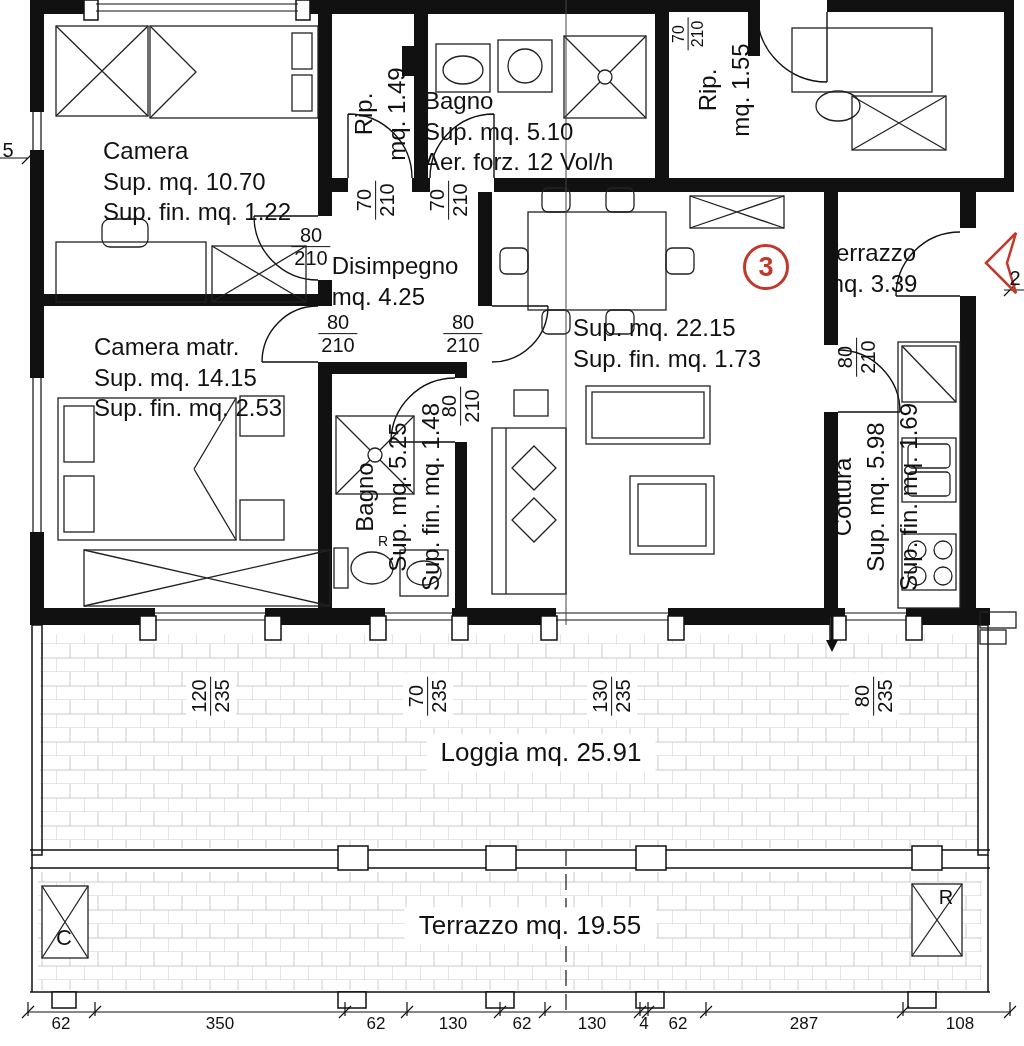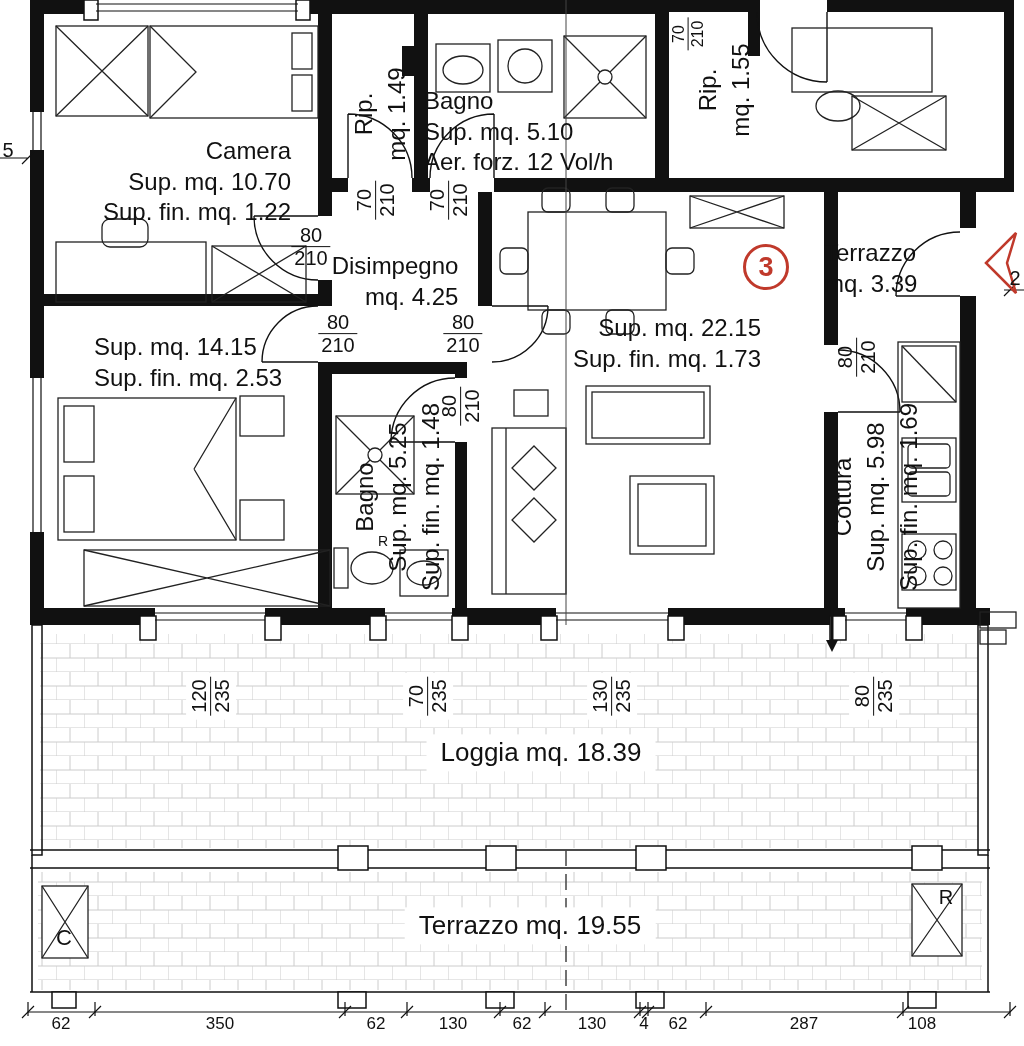--- a/index.html
+++ b/index.html
@@ -1,19 +1,19 @@
 <!DOCTYPE html>
 <html><head>
 <meta charset="utf-8">
 <style>
   html,body{margin:0;padding:0;background:#fff;}
   .stage{position:relative;width:1024px;height:1046px;background:#fff;overflow:hidden;
          font-family:"Liberation Sans",sans-serif;color:#111;}
   .stage svg{position:absolute;left:0;top:0;}
-  .lbl{position:absolute;transform:translate(-50%,-50%);text-align:right;
+  .lbl{position:absolute;transform:translate(-50%,-50%);text-align:left;
        font-size:24px;line-height:1.28;white-space:nowrap;}
   .tl{transform:none;text-align:left;}
   .vlbl{position:absolute;transform:translate(-50%,-50%) rotate(-90deg);text-align:center;
         font-size:24px;line-height:1.38;white-space:nowrap;}
   .chip{background:#fff;padding:2px 14px;font-size:26px;}
   .dim{position:absolute;transform:translate(-50%,-50%);text-align:center;
        font-size:20px;line-height:1.12;white-space:nowrap;}
   .dim .num{display:block;padding:0 3px;}
   .dim .num:first-child{border-bottom:1.5px solid #111;}
   .dim.rot{transform:translate(-50%,-50%) rotate(-90deg);}
@@ -289,38 +289,39 @@
     <div>Sup. mq. 22.15</div>
     <div>Sup. fin. mq. 1.73</div>
   </div>
 
   <div class="lbl tl" style="left:824px;top:238px">
     <div>Terrazzo</div>
     <div>mq. 3.39</div>
   </div>
 
   <div class="lbl tl" style="left:94px;top:332px">
+    <div>Camera matr.</div>
     <div>Sup. mq. 14.15</div>
     <div>Sup. fin. mq. 2.53</div>
   </div>
 
   <div class="vlbl" style="left:398px;top:497px">
     <div>Bagno</div>
     <div>Sup. mq. 5.25</div>
     <div>Sup. fin. mq. 1.48</div>
   </div>
 
   <div class="vlbl" style="left:876px;top:497px">
     <div>Cottura</div>
     <div>Sup. mq. 5.98</div>
     <div>Sup. fin. mq. 1.69</div>
   </div>
 
   <div class="lbl chip" style="left:541px;top:753px">
-    <div>Loggia mq. 18.39</div>
+    <div>Loggia mq. 25.91</div>
   </div>
 
   <div class="lbl chip" style="left:530px;top:926px">
     <div>Terrazzo mq. 19.55</div>
   </div>
 
   <div class="badge">
     <span>3</span>
   </div>
 
@@ -376,21 +377,21 @@
 
   <span class="bdim" style="left:61px">62</span>
   <span class="bdim" style="left:220px">350</span>
   <span class="bdim" style="left:376px">62</span>
   <span class="bdim" style="left:453px">130</span>
   <span class="bdim" style="left:522px">62</span>
   <span class="bdim" style="left:592px">130</span>
   <span class="bdim" style="left:644px">4</span>
   <span class="bdim" style="left:678px">62</span>
   <span class="bdim" style="left:804px">287</span>
-  <span class="bdim" style="left:922px">108</span>
+  <span class="bdim" style="left:960px">108</span>
 
   <span class="mark" style="left:64px;top:938px;font-size:22px">C</span>
   <span class="mark" style="left:946px;top:897px;font-size:20px">R</span>
   <span class="mark" style="left:383px;top:541px;font-size:14px">R</span>
   <span class="mark" style="left:8px;top:150px;font-size:20px">5</span>
   <span class="mark" style="left:1015px;top:278px;font-size:20px">2</span>
 
 </div>
 
 </body></html>

